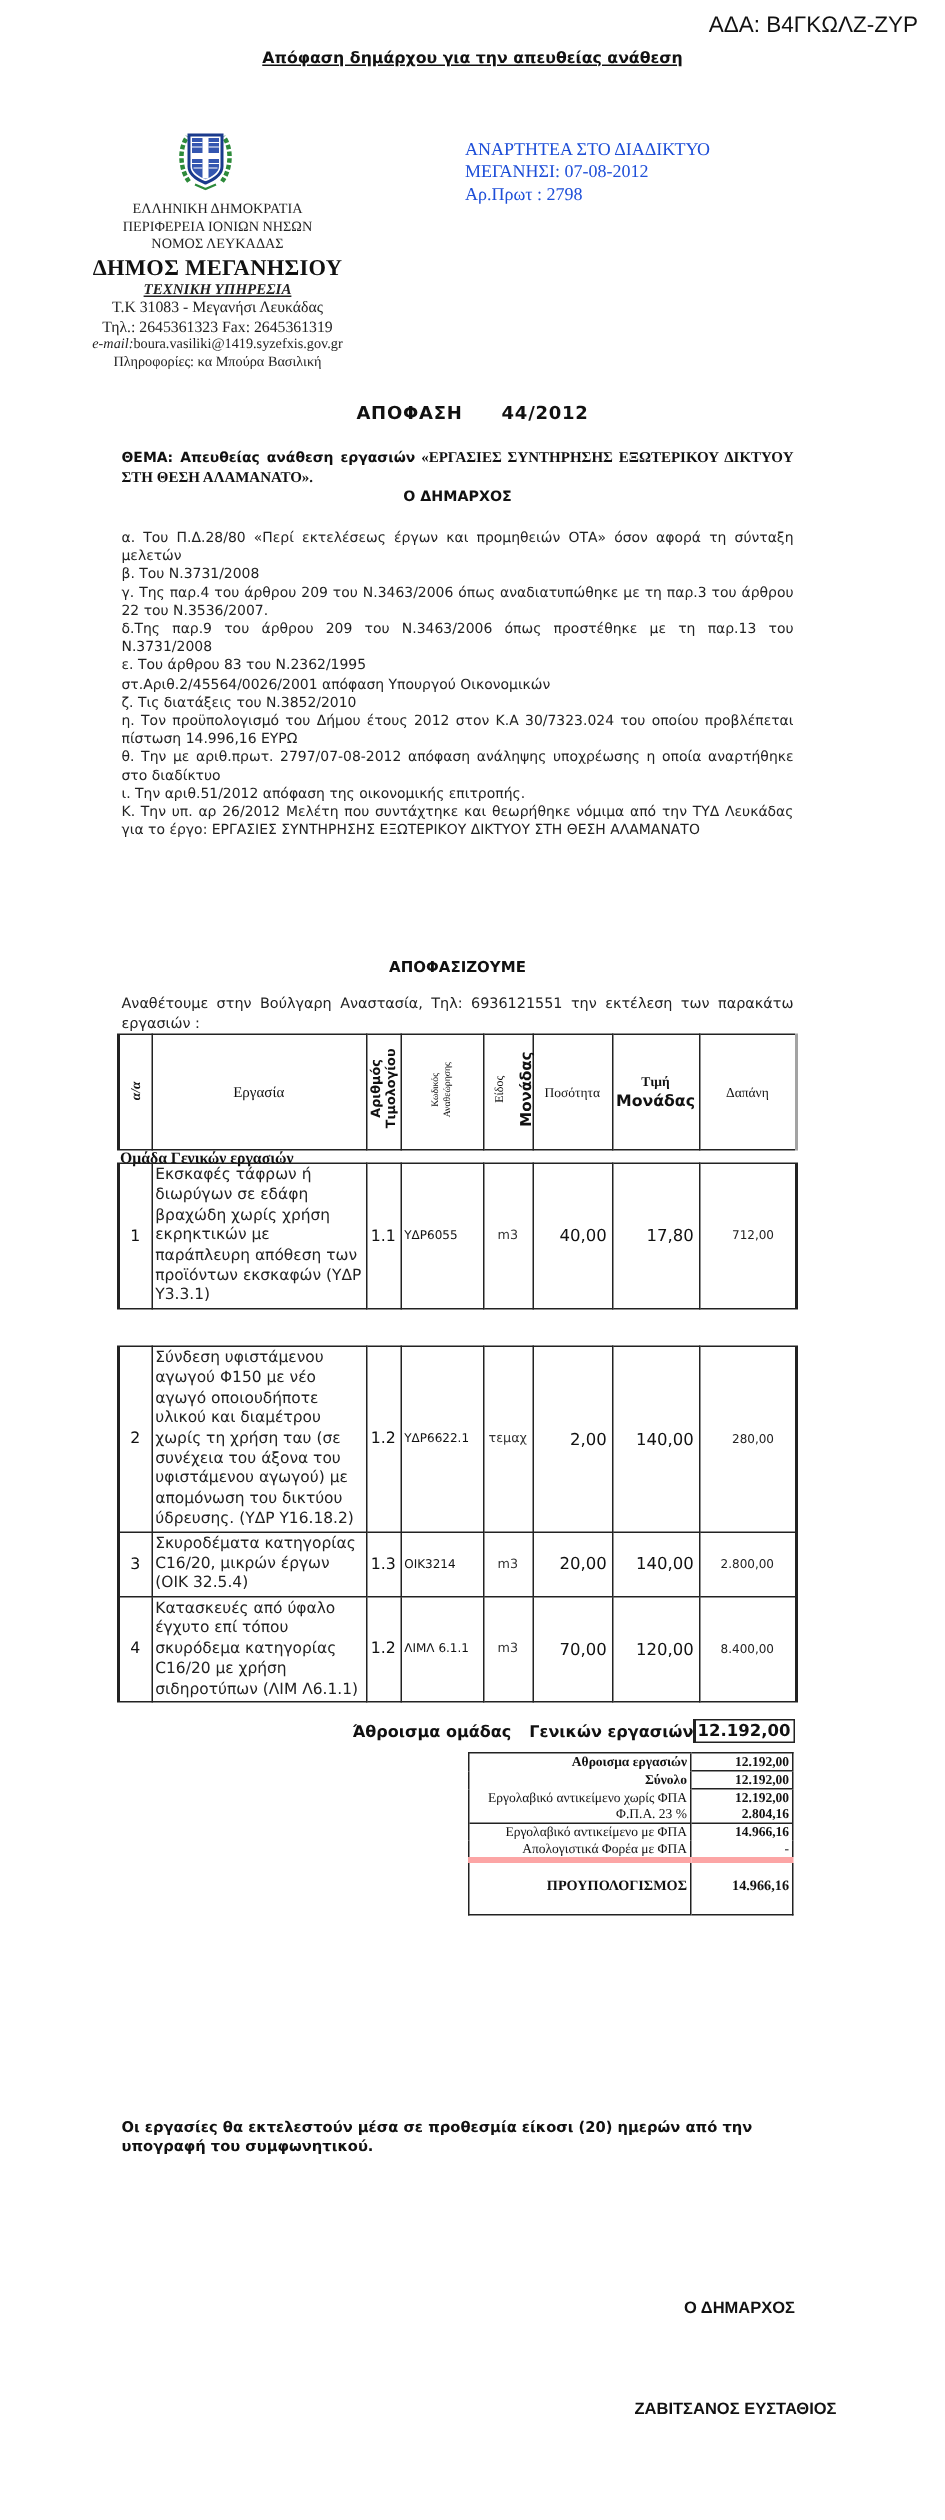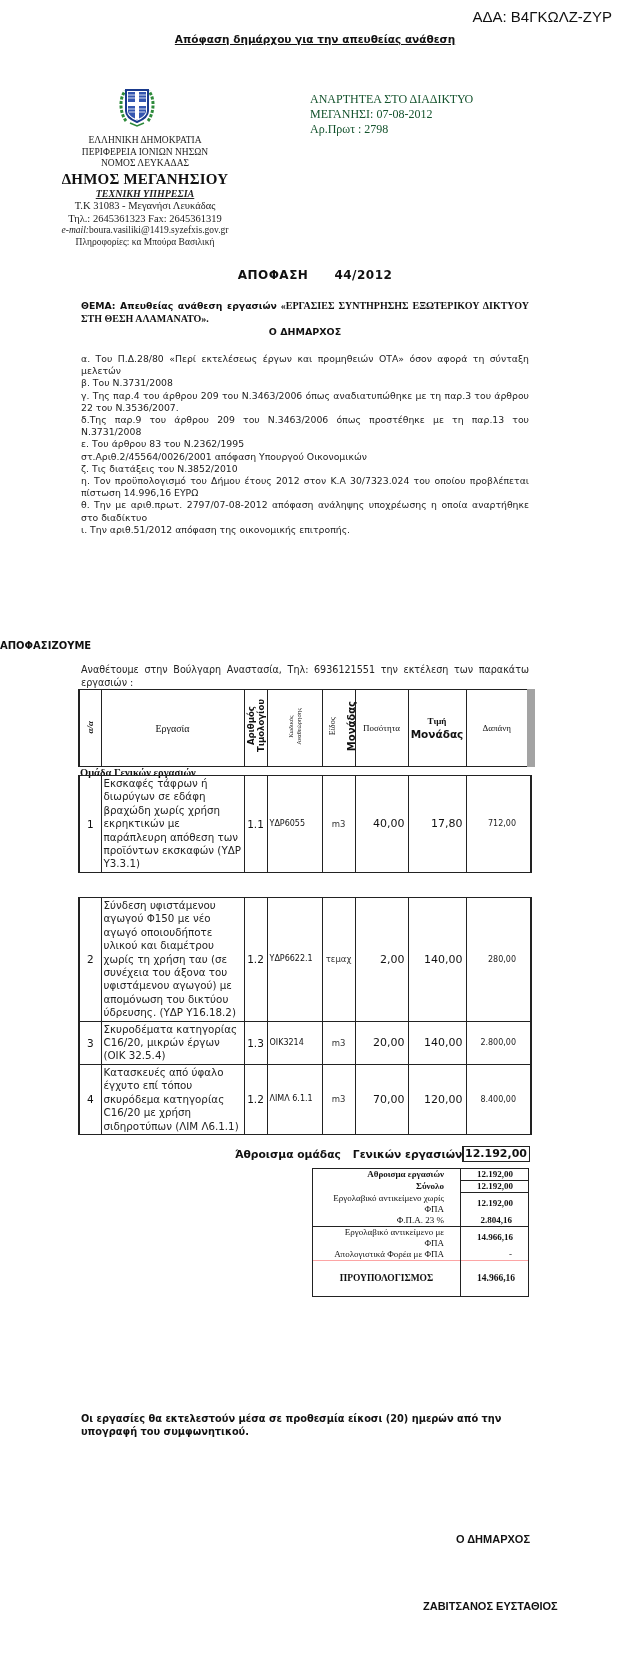--- a/index.html
+++ b/index.html
@@ -10,39 +10,39 @@
   #ada { right: 18px; top: 8px; font-family: "Liberation Sans", sans-serif; font-size: 15px; color: #111; }
   #doc-heading { left: 0; width: 630px; top: 33px; text-align: center; font-family: "DejaVu Sans", sans-serif; font-size: 10.5px; font-weight: bold; text-decoration: underline; }
 
   #emblem { left: 118px; top: 83px; width: 38px; height: 44px; }
   #letterhead { left: 60px; width: 170px; top: 135px; text-align: center; font-family: "Liberation Serif", serif; font-size: 9.5px; line-height: 11.5px; color: #222; }
   #letterhead .big { font-size: 15px; font-weight: bold; line-height: 18px; letter-spacing: 0.2px; color: #111; }
   #letterhead .svc { font-weight: bold; font-style: italic; text-decoration: underline; font-size: 10px; }
   #letterhead .c1 { font-size: 10.5px; line-height: 13px; }
   #letterhead .mail i { font-style: italic; }
 
-  #posting { left: 310px; top: 92px; font-family: "Liberation Serif", serif; font-size: 12px; line-height: 15px; color: #14532d; }
+  #posting { left: 310px; top: 92px; font-family: "Liberation Serif", serif; font-size: 12px; line-height: 15px; color: #1d4ed8; }
 
   #decision-title { left: 0; width: 630px; top: 268px; text-align: center; font-family: "DejaVu Sans", sans-serif; font-weight: bold; font-size: 12px; letter-spacing: 0.5px; }
   #decision-title span + span { margin-left: 26px; }
 
   #subject { left: 81px; width: 448px; top: 299px; font-size: 9.3px; line-height: 13px; text-align: justify; }
   #subject .lbl { font-family: "DejaVu Sans", sans-serif; font-weight: bold; }
   #subject .ttl { font-family: "Liberation Serif", serif; font-weight: bold; font-size: 10px; }
   #mayor-heading { left: 0; width: 610px; top: 326px; text-align: center; font-family: "DejaVu Sans", sans-serif; font-weight: bold; font-size: 9.5px; }
 
   #considerations { left: 81px; width: 448px; top: 353px; font-family: "DejaVu Sans", sans-serif; font-size: 9.3px; line-height: 12.2px; color: #222; text-align: justify; }
   #considerations p { margin: 0; }
 
-  #decide-heading { left: 0; width: 610px; top: 640px; font-family: "DejaVu Sans", sans-serif; font-weight: bold; font-size: 10px; }
+  #decide-heading { left: 0; width: 610px; top: 640px; text-align: center; font-family: "DejaVu Sans", sans-serif; font-weight: bold; font-size: 10px; }
   #award { left: 81px; width: 448px; top: 664px; font-family: "DejaVu Sans", sans-serif; font-size: 9.6px; line-height: 12.5px; text-align: justify; color: #222; }
 
   table.works { position: absolute; border-collapse: collapse; table-layout: fixed; }
   table.works td, table.works th { border: 1px solid #222; vertical-align: middle; }
-  #works-head { left: 78px; top: 689px; width: 452px; border-left: 2px solid #222; border-right: 8px solid #a3a3a3; }
+  #works-head { left: 78px; top: 689px; width: 452px; border-left: 2px solid #222; border-right: 2px solid #a3a3a3; }
   #works-head th { height: 77px; font-weight: normal; }
   .vert { writing-mode: vertical-rl; transform: rotate(180deg); margin: 0 auto; display: inline-block; }
   .hd-aa { font-family: "Liberation Serif", serif; font-style: italic; font-size: 9px; font-weight: bold; }
   .hd-work { font-family: "Liberation Serif", serif; font-weight: bold; font-size: 10px; }
   .hd-artic { font-family: "DejaVu Sans", sans-serif; font-weight: bold; font-size: 8.5px; line-height: 10px; }
   .hd-code { font-family: "Liberation Serif", serif; font-size: 6.5px; line-height: 8px; }
   .hd-unit-a { font-family: "Liberation Serif", serif; font-size: 8px; }
   .hd-unit-b { font-family: "DejaVu Sans", sans-serif; font-weight: bold; font-size: 10px; }
   .hd-qty { font-family: "Liberation Serif", serif; font-weight: bold; font-size: 9px; text-align: center; }
   .hd-price { text-align: center; line-height: 13px; }
@@ -64,29 +64,29 @@
   td.c-cost { text-align: right; padding-right: 14px; font-size: 8px; color: #222; }
   #row-t1 { top: 775px; }
   #row-t2 { top: 897px; }
   #row-t1 tr { height: 86px; }
 
   #group-total { left: 235px; top: 1148px; font-family: "DejaVu Sans", sans-serif; font-weight: bold; font-size: 10.7px; }
   #group-total .gap { display: inline-block; width: 12px; }
   #group-total-val { left: 462px; top: 1146px; width: 68px; height: 16px; border: 1px solid #222; border-left-width: 2px; text-align: right; padding-right: 2px; font-family: "DejaVu Sans", sans-serif; font-weight: bold; font-size: 11px; line-height: 14px; }
 
   #summary { left: 312px; top: 1168px; width: 216px; border-collapse: collapse; table-layout: fixed; font-family: "Liberation Serif", serif; font-size: 9px; }
-  #summary td { padding: 0 16px; line-height: 11px; }
+  #summary td { padding: 0 2px; line-height: 11px; }
   #summary td.l { text-align: right; border-left: 1px solid #222; }
   #summary td.v { text-align: right; font-weight: bold; border-left: 1px solid #222; border-right: 1px solid #222; }
   #summary tr.b1 td { border-top: 1px solid #222; }
   #summary tr.b1 td.l, #summary tr.b2 td.l { font-weight: bold; }
   #summary tr.b2 td.v { border-top: 1px solid #222; }
   #summary tr.b3 td.v { border-top: 1px solid #222; }
   #summary tr.sep td { border-top: 1px solid #222; }
-  #summary tr.big td { height: 36px; vertical-align: middle; border-top: 1px solid #fca5a5; border-bottom: 1px solid #222; font-weight: bold; font-size: 9.5px; text-align: center; }
+  #summary tr.big td { height: 36px; vertical-align: middle; border-top: 4px solid #fca5a5; border-bottom: 1px solid #222; font-weight: bold; font-size: 9.5px; }
   #summary tr.dash td.v { font-weight: normal; }
 
   #deadline { left: 81px; width: 460px; top: 1412px; font-family: "DejaVu Sans", sans-serif; font-weight: bold; font-size: 9.8px; line-height: 13px; }
   #sign-title { left: 456px; top: 1533px; font-family: "Liberation Sans", sans-serif; font-weight: bold; font-size: 11px; }
   #sign-name { left: 423px; top: 1600px; font-family: "Liberation Sans", sans-serif; font-weight: bold; font-size: 11px; }
 </style>
 </head>
 <body>
 
 <div id="ada" class="abs">ΑΔΑ: Β4ΓΚΩΛΖ-ΖΥΡ</div>
@@ -137,20 +137,21 @@
   <p>α. Του Π.Δ.28/80 «Περί εκτελέσεως έργων και προμηθειών ΟΤΑ» όσον αφορά τη σύνταξη μελετών</p>
   <p>β.  Του Ν.3731/2008</p>
   <p>γ. Της παρ.4 του άρθρου 209 του Ν.3463/2006 όπως αναδιατυπώθηκε με τη παρ.3 του άρθρου 22 του Ν.3536/2007.</p>
   <p>δ.Της παρ.9 του άρθρου 209 του Ν.3463/2006 όπως προστέθηκε με τη παρ.13 του Ν.3731/2008</p>
   <p>ε. Του άρθρου 83 του Ν.2362/1995</p>
   <p>στ.Αριθ.2/45564/0026/2001 απόφαση Υπουργού Οικονομικών</p>
   <p>ζ. Τις διατάξεις του Ν.3852/2010</p>
   <p>η. Τον προϋπολογισμό του Δήμου έτους 2012 στον Κ.Α 30/7323.024 του οποίου προβλέπεται πίστωση  14.996,16   ΕΥΡΩ</p>
   <p>θ. Την με αριθ.πρωτ. 2797/07-08-2012 απόφαση ανάληψης υποχρέωσης η οποία αναρτήθηκε στο διαδίκτυο</p>
   <p>ι. Την αριθ.51/2012 απόφαση της οικονομικής επιτροπής.</p>
+  <p>Κ. Την υπ. αρ  26/2012 Μελέτη που συντάχτηκε και θεωρήθηκε νόμιμα από την ΤΥΔ  Λευκάδας για το έργο:   ΕΡΓΑΣΙΕΣ ΣΥΝΤΗΡΗΣΗΣ ΕΞΩΤΕΡΙΚΟΥ ΔΙΚΤΥΟΥ ΣΤΗ ΘΕΣΗ ΑΛΑΜΑΝΑΤΟ</p>
 </div>
 
 <div id="decide-heading" class="abs">ΑΠΟΦΑΣΙΖΟΥΜΕ</div>
 <div id="award" class="abs">Αναθέτουμε στην Βούλγαρη Αναστασία, Τηλ: 6936121551 την εκτέλεση των παρακάτω εργασιών :</div>
 
 <table id="works-head" class="works">
   <colgroup>
       <col style="width:22px">
       <col style="width:143px">
       <col style="width:23px">

